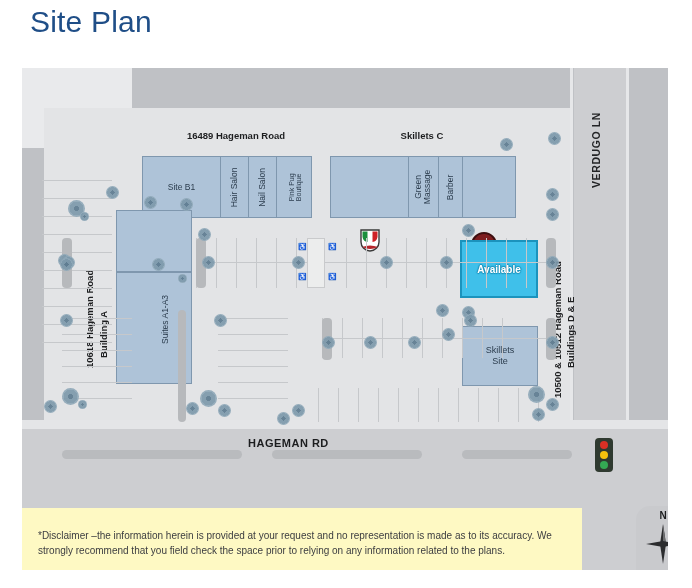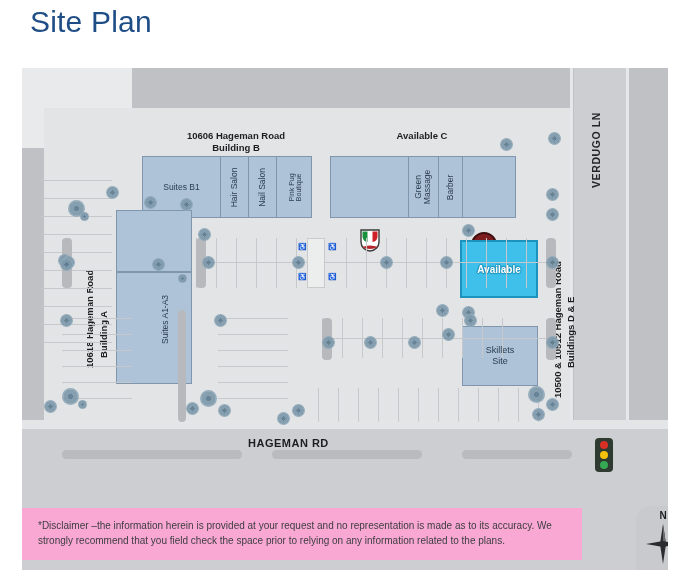--- a/index.html
+++ b/index.html
@@ -148,22 +148,22 @@
     font-size:10px;font-weight:700;color:#1c1d1f;
   }
 
   
   .ada{position:absolute;font-size:7px;color:#7a7c80;}
   .ada-pad{position:absolute;background:#eceded;border:1px solid #c9cacc;}
 
   
   .disclaimer{
     position:absolute;left:22px;top:508px;width:530px;
-    padding:10px 14px 12px 16px;
-    background:#f9a8d4;
+    padding:20px 14px 12px 16px;
+    background:#fef9c3;
     font-size:10px;color:#3c3d40;line-height:15px;
   }
 </style>
 </head>
 <body>
 
 <div class="page-title">Site Plan</div>
 
 <div class="map">
 
@@ -177,40 +177,39 @@
   <div class="verdugo-label">VERDUGO LN</div>
 
   <div class="hageman"></div>
   <div class="hageman-walk"></div>
   <div class="median" style="left:40px;top:382px;width:180px;"></div>
   <div class="median" style="left:250px;top:382px;width:150px;"></div>
   <div class="median" style="left:440px;top:382px;width:110px;"></div>
   <div class="hageman-label">HAGEMAN RD</div>
 
   <div class="bhead" style="left:124px;top:62px;width:180px;">
-    <div>10606 Hageman Road</div>
-    <div>Building B</div>
+    <div>16489 Hageman Road</div>
   </div>
   <div class="bldg" style="left:120px;top:88px;width:170px;height:62px;">
     <div class="unit" style="left:0;top:0;width:78px;height:100%;">
-      <span class="unit-label">Suites B1</span>
+      <span class="unit-label">Site B1</span>
     </div>
     <div class="unit" style="left:78px;top:0;width:28px;height:100%;">
       <span class="unit-label vert">Hair Salon</span>
     </div>
     <div class="unit" style="left:106px;top:0;width:28px;height:100%;">
       <span class="unit-label vert">Nail Salon</span>
     </div>
     <div class="unit" style="left:134px;top:0;width:36px;height:100%;">
       <span class="unit-label vert" style="font-size:7px;white-space:normal;width:56px;">Pink Pug Boutique</span>
     </div>
   </div>
 
   <div class="bhead" style="left:310px;top:62px;width:180px;">
-    <div>Available C</div>
+    <div>Skillets C</div>
   </div>
   <div class="bldg" style="left:308px;top:88px;width:186px;height:62px;">
     <div class="unit" style="left:0;top:0;width:78px;height:100%;"></div>
     <div class="unit" style="left:78px;top:0;width:30px;height:100%;">
       <span class="unit-label vert" style="white-space:normal;width:56px;">Green Massage</span>
     </div>
     <div class="unit" style="left:108px;top:0;width:24px;height:100%;">
       <span class="unit-label vert">Barber</span>
     </div>
     <div class="unit" style="left:132px;top:0;width:54px;height:100%;"></div>

